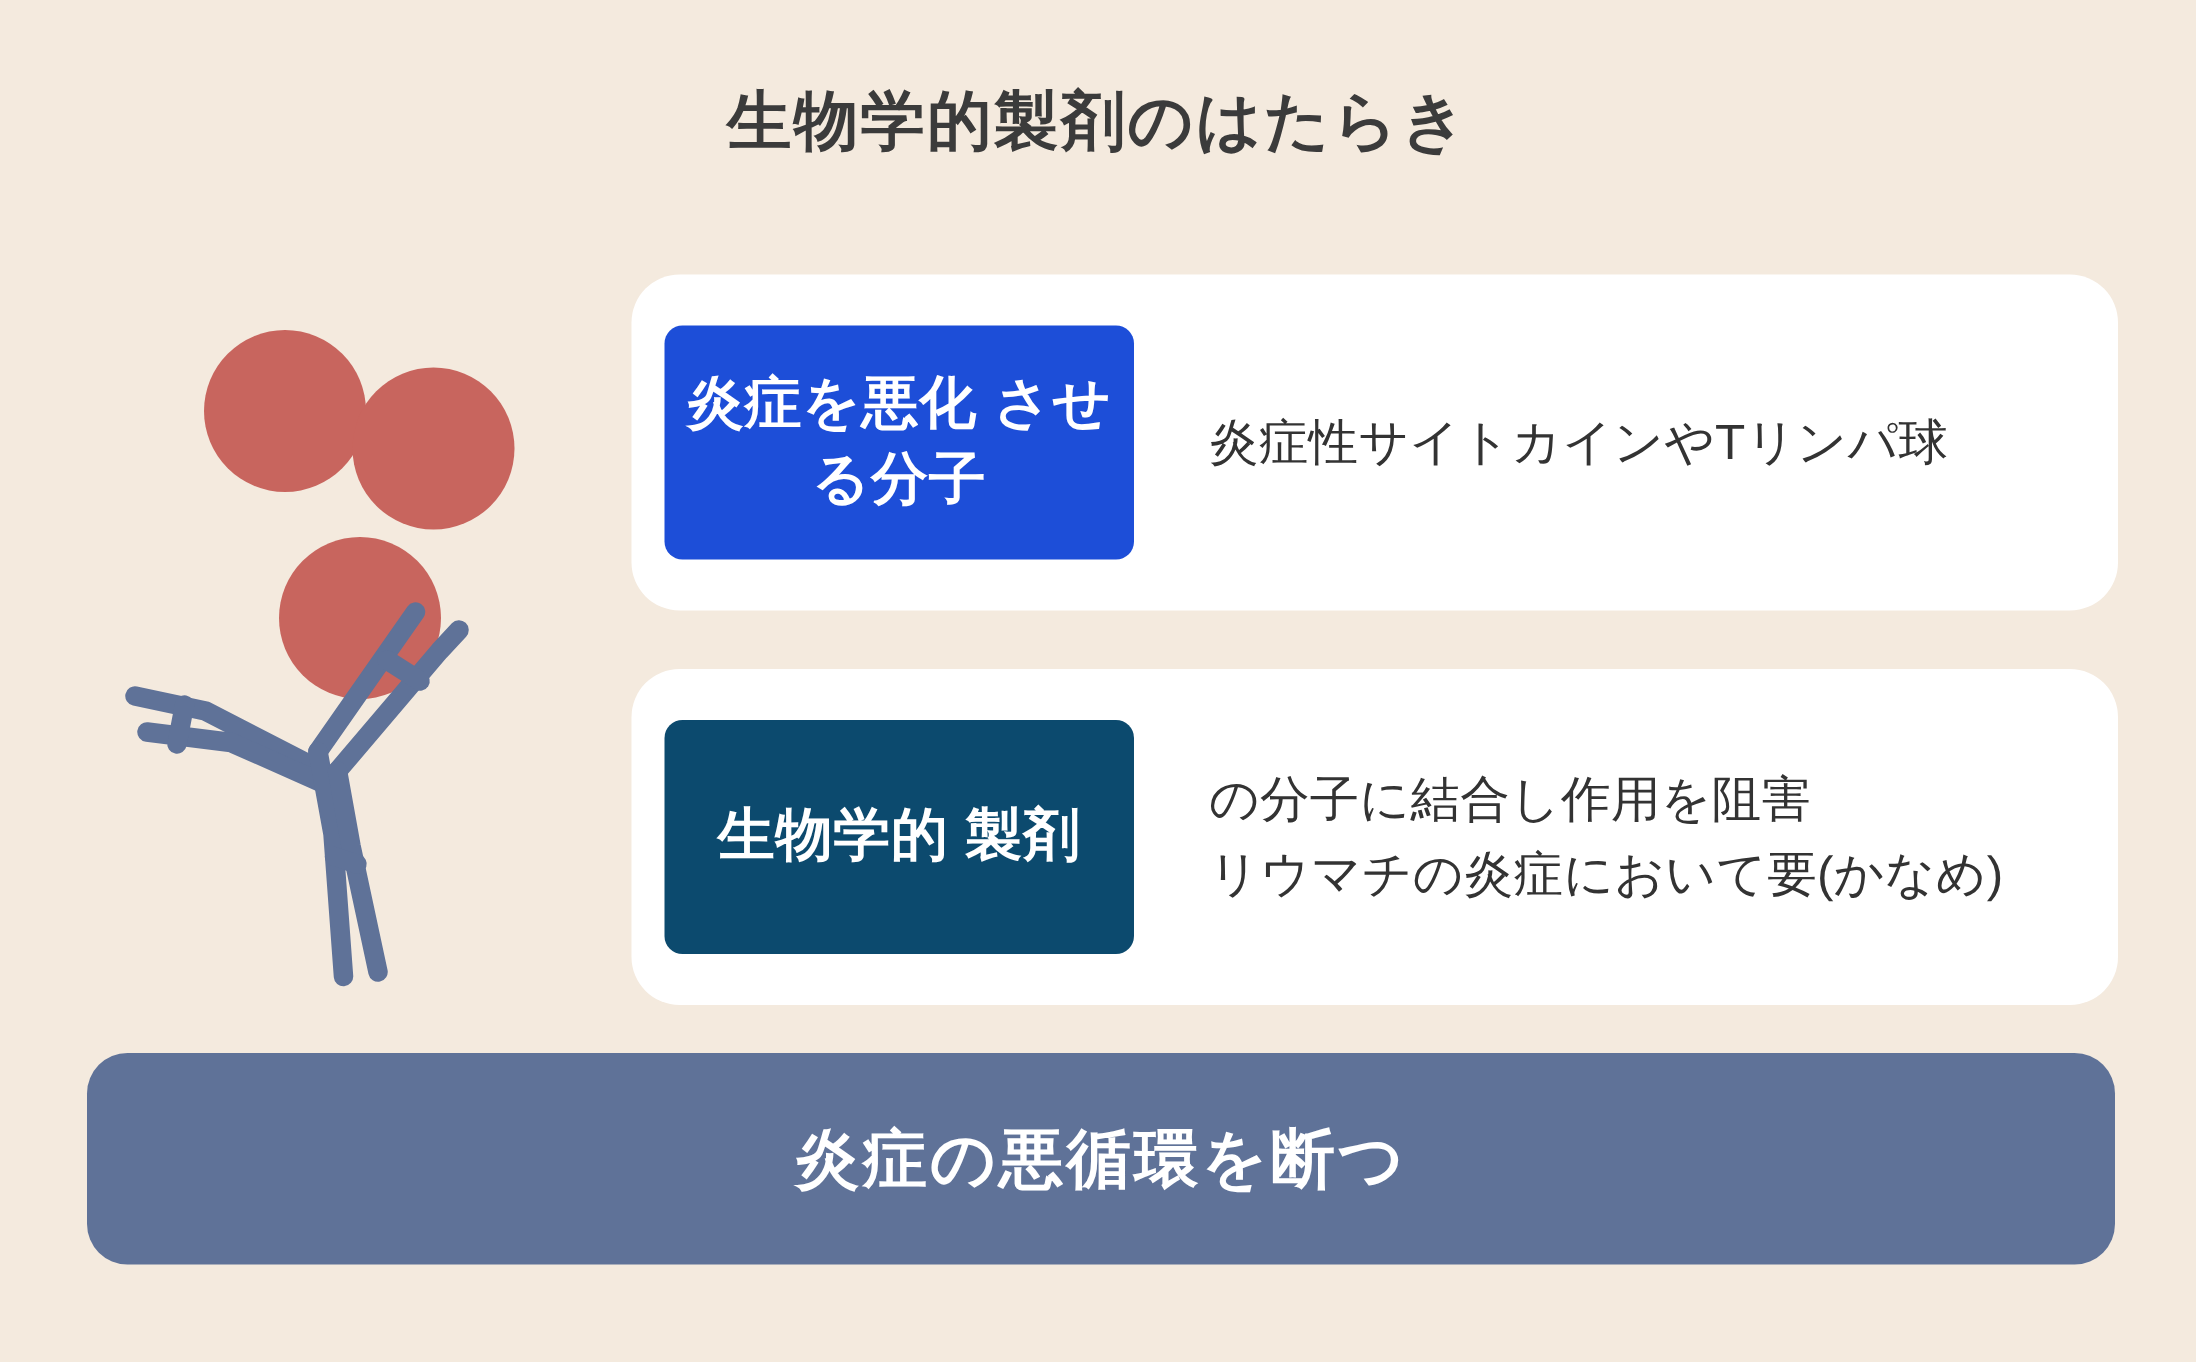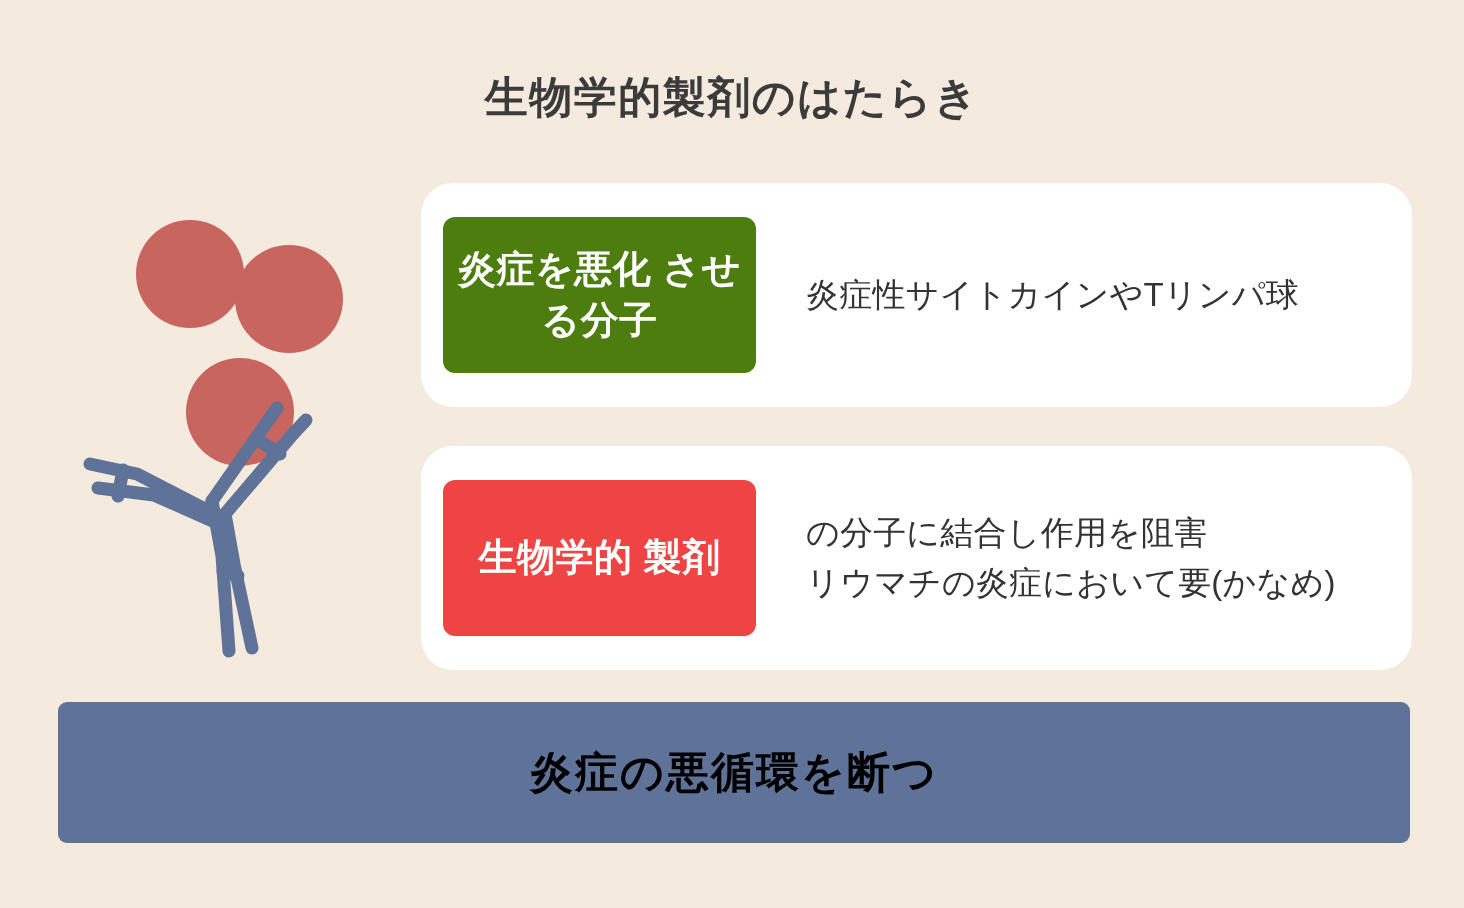--- a/index.html
+++ b/index.html
@@ -17,21 +17,21 @@
   .stage {
     position: relative;
     width: 1464px;
     height: 908px;
   }
 
   
   .page-title {
     position: absolute;
     left: 0;
-    top: 72px;
+    top: 56px;
     width: 1464px;
     text-align: center;
     font-size: 43px;
     font-weight: 700;
     letter-spacing: 1.5px;
     color: #3b3b3b;
     line-height: 1.2;
     white-space: nowrap;
   }
 
@@ -68,22 +68,22 @@
     justify-content: center;
     text-align: center;
     color: #ffffff;
     font-size: 38px;
     font-weight: 700;
     line-height: 1.35;
     letter-spacing: 0.5px;
     box-sizing: border-box;
     padding: 4px 10px;
   }
-  .badge-danger { background: #4d7c0f; }
-  .badge-agent  { background: #ef4444; }
+  .badge-danger { background: #1d4ed8; }
+  .badge-agent  { background: #0c4a6e; }
 
   .badge-text { display: block; }
 
   .card-desc {
     flex: 1 1 auto;
     margin-left: 50px;
     color: #333333;
     font-size: 33px;
     font-weight: 400;
     line-height: 1.52;
@@ -92,25 +92,25 @@
   .card-desc .line { display: block; white-space: nowrap; }
 
   
   .banner {
     position: absolute;
     left: 58px;
     top: 702px;
     width: 1352px;
     height: 141px;
     background: #5f7298;
-    border-radius: 9px;
+    border-radius: 27px;
     display: flex;
     align-items: center;
     justify-content: center;
-    color: #000000;
+    color: #ffffff;
     font-size: 43px;
     font-weight: 700;
     letter-spacing: 2px;
     white-space: nowrap;
   }
 </style>
 </head>
 <body>
 
 <div class="stage">

